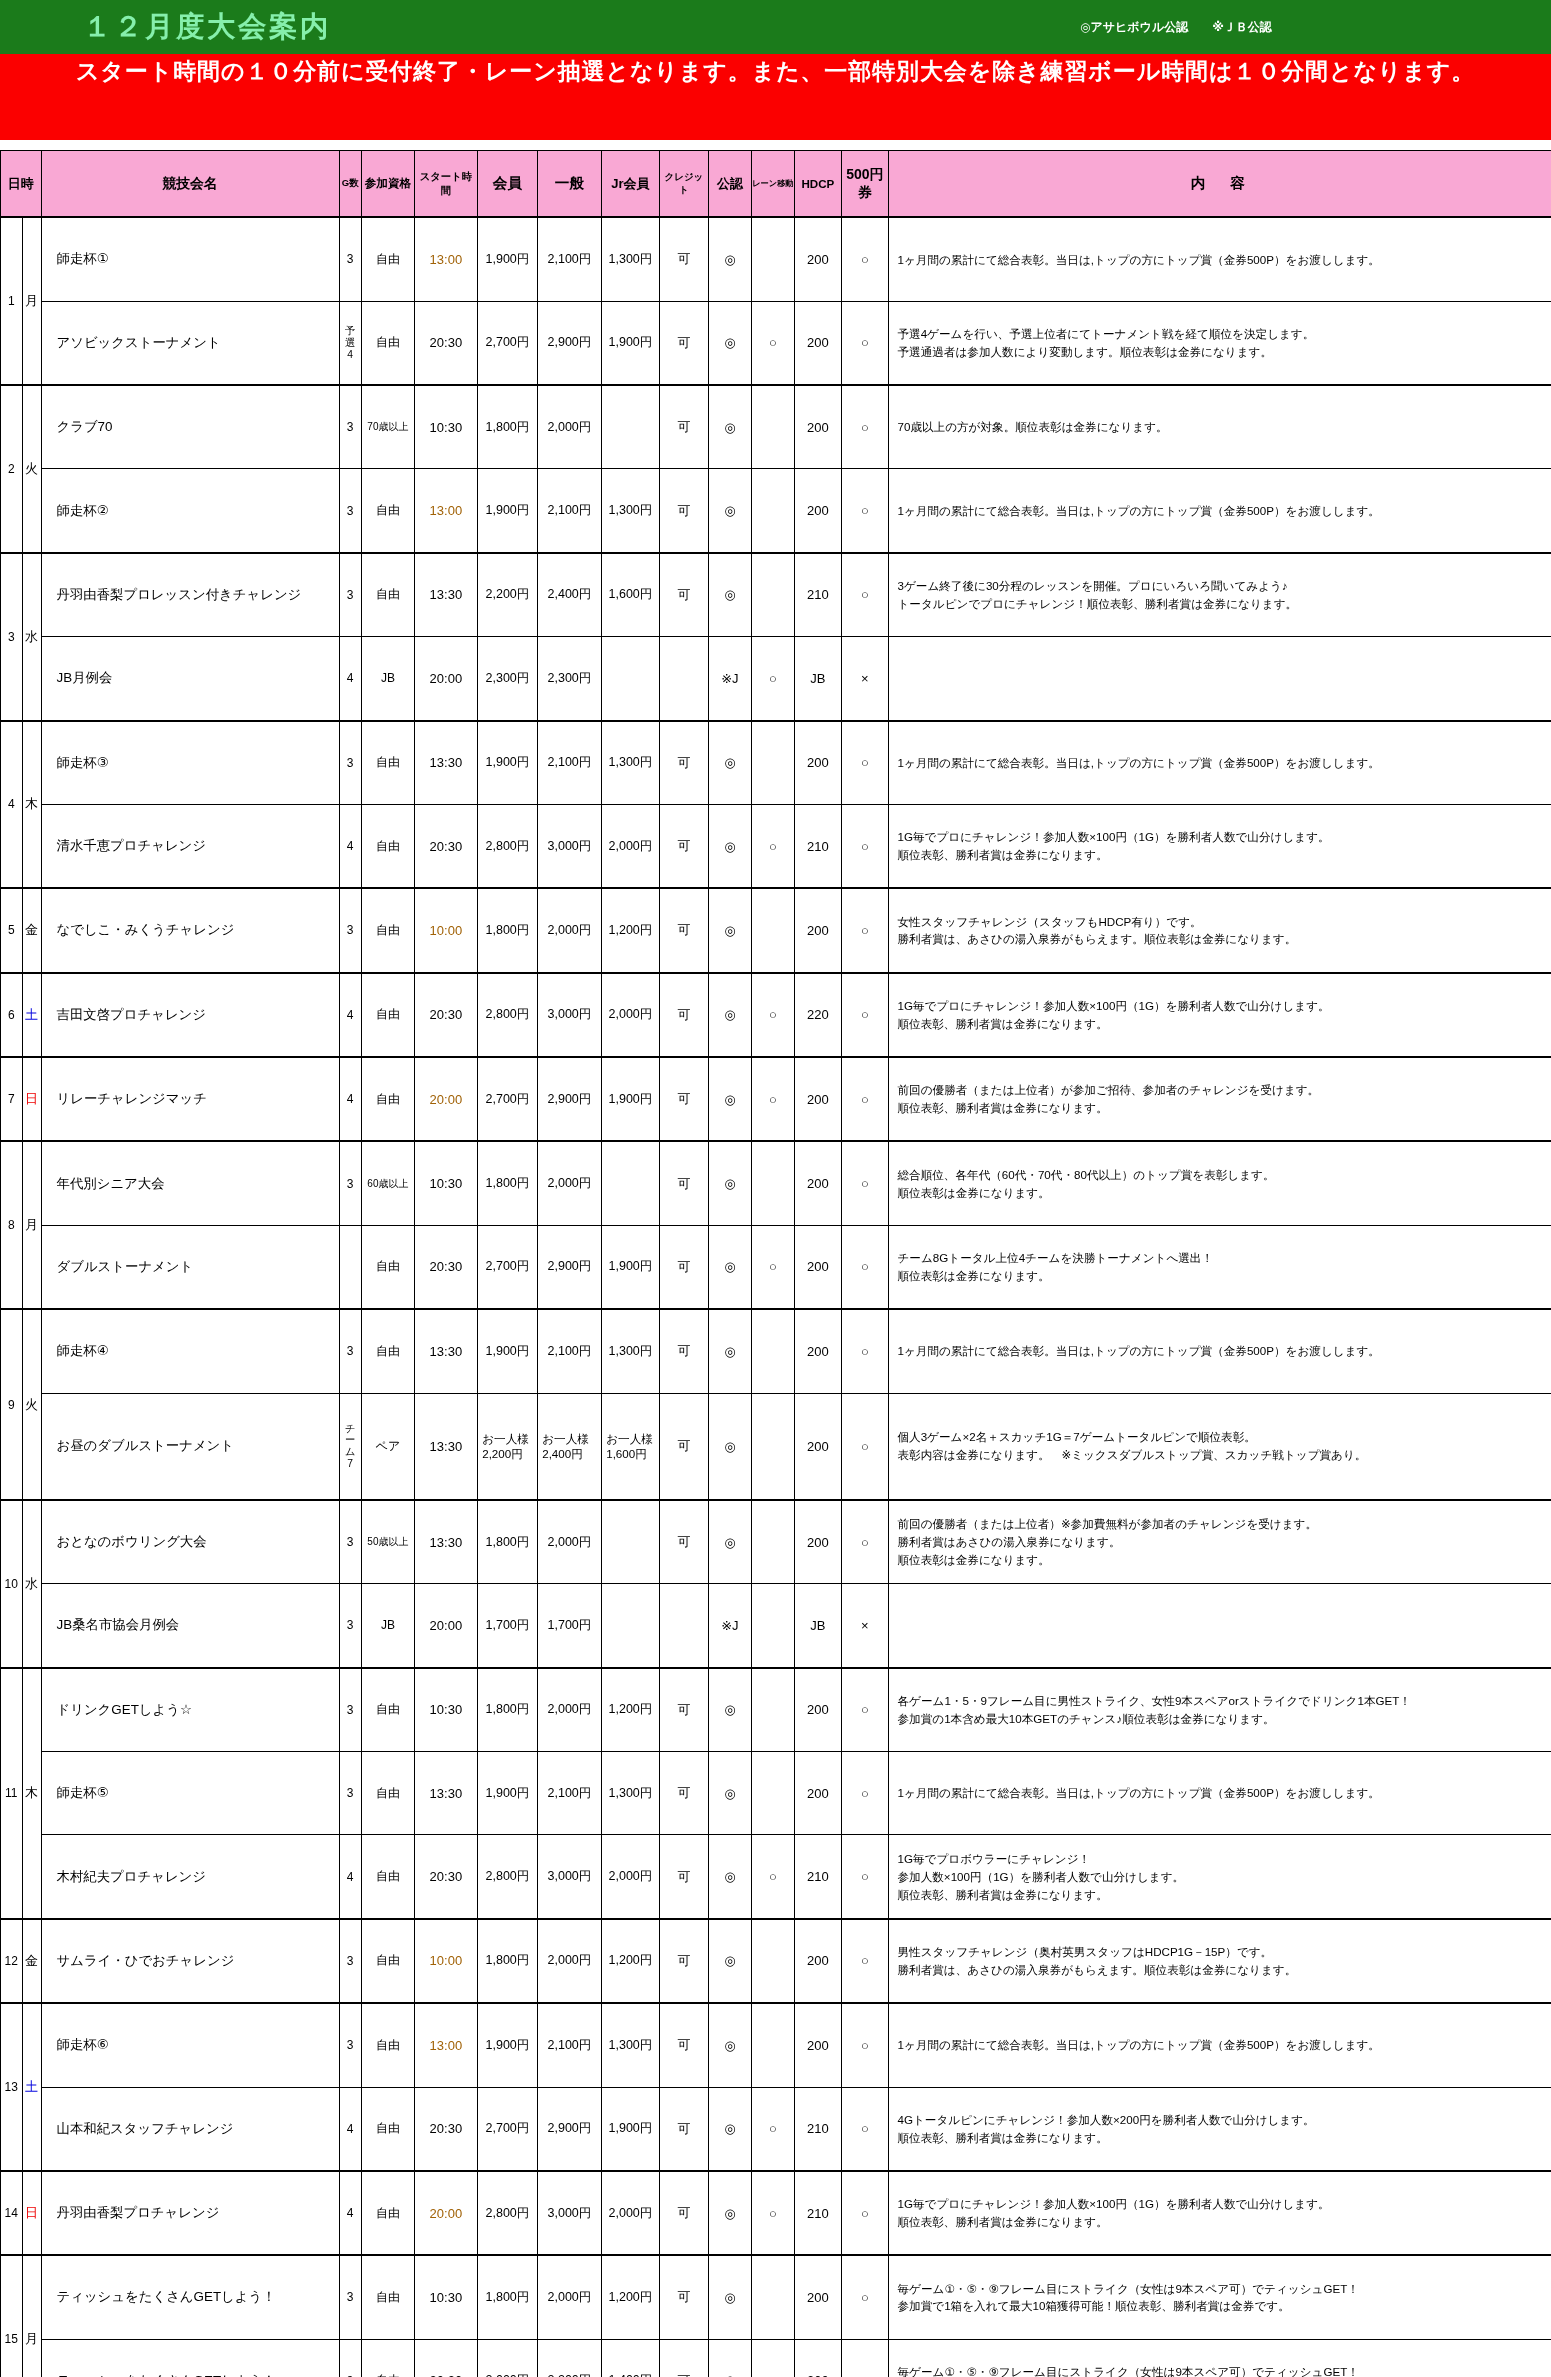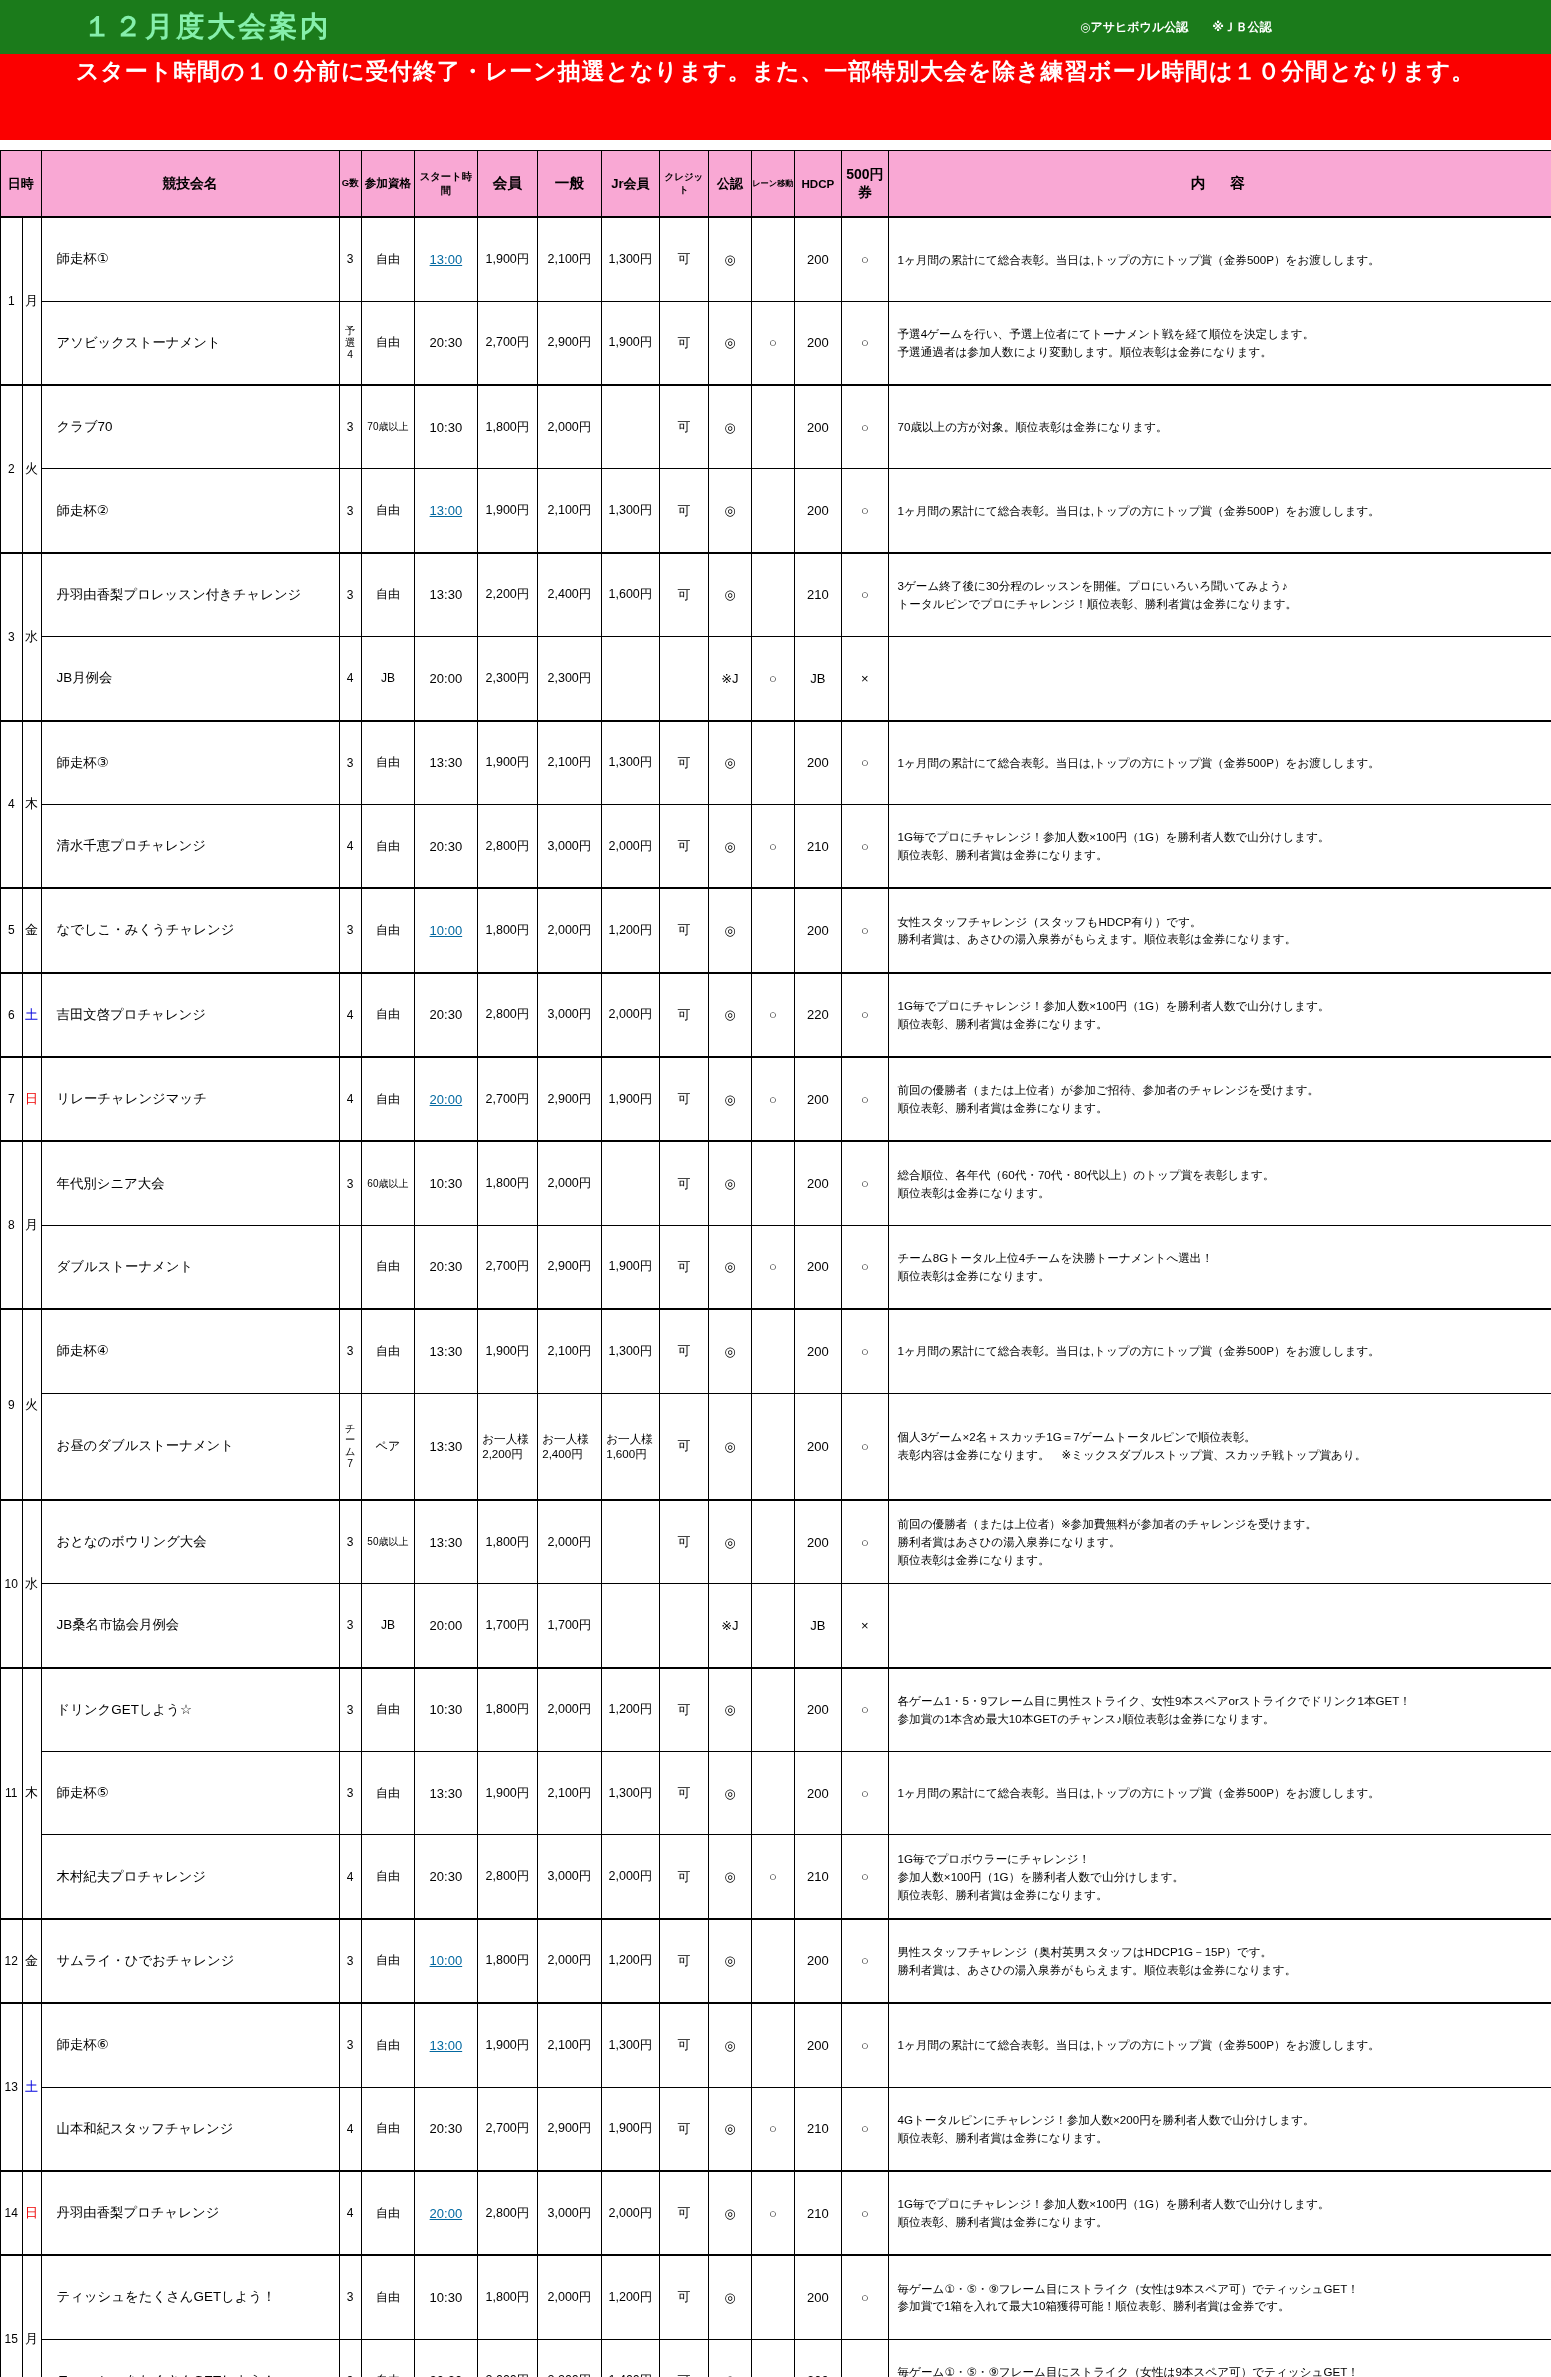--- a/index.html
+++ b/index.html
@@ -32,21 +32,21 @@
   .c-day{font-size:13px;}
   .c-day.sat{color:#0000dd;}
   .c-day.sun{color:#ee0000;}
   .c-name{text-align:left;padding-left:15px;font-size:13.4px;}
   .c-games{font-size:12px;}
   .g-multi{font-size:10.3px;line-height:1.15;white-space:pre-line;}
   .g-tiny{font-size:7.8px;line-height:1.3;padding-left:28px;}
   .c-elig{font-size:12px;}
   .e-s{font-size:10px;}
   .c-start{font-size:13px;}
-  .start-red{color:#0369a1;text-decoration:underline;}
+  .start-red{color:#a16207;}
   .c-price{font-size:12.5px;}
   .p-wrap{text-align:left;padding:1.7px 4.3px;font-size:11.6px;line-height:1.3;}
   .c-sym{font-size:13px;}
   .c-detail{text-align:left;padding:5.2px 8.6px;font-size:11.6px;line-height:1.55;white-space:pre-line;}
 </style>
 </head>
 <body>
 
 <div>
   <header class="green-bar">

